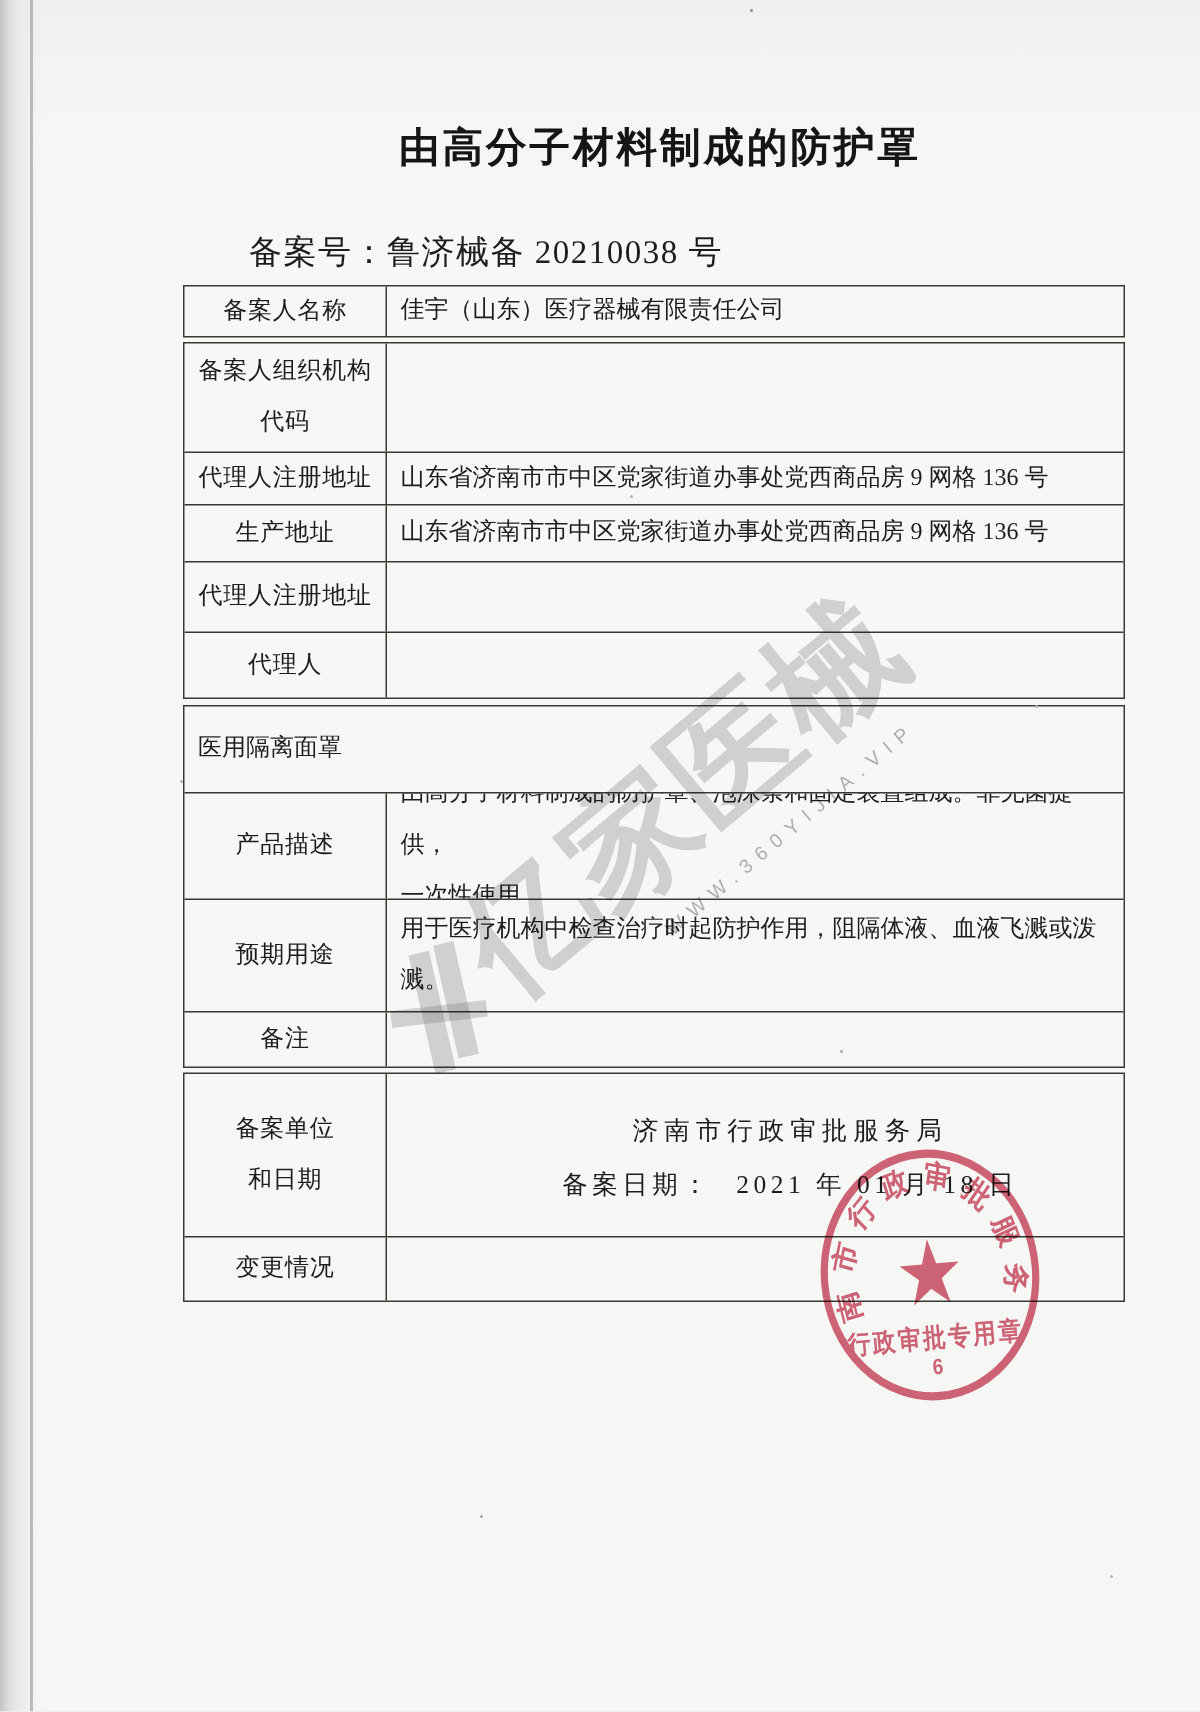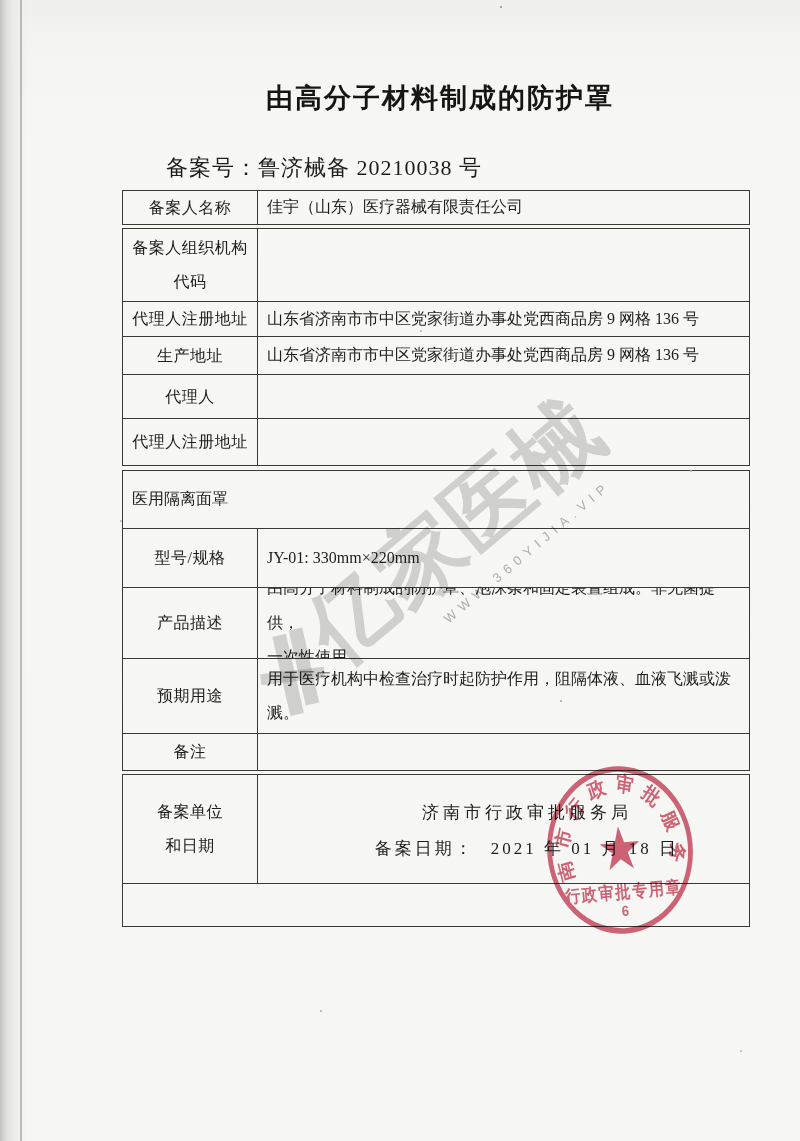--- a/index.html
+++ b/index.html
@@ -113,37 +113,33 @@
         <div class="lbl">备案人组织机构代码</div>
       </div>
       <div class="row" style="height:34px">
         <div class="lbl">代理人注册地址</div>
         <div class="val">山东省济南市市中区党家街道办事处党西商品房 9 网格 136 号</div>
       </div>
       <div class="row" style="height:37px">
         <div class="lbl">生产地址</div>
         <div class="val">山东省济南市市中区党家街道办事处党西商品房 9 网格 136 号</div>
       </div>
+      <div class="row" style="height:46px">
+        <div class="lbl">代理人注册地址</div>
+        <div class="val"></div>
+      </div>
       <div class="row" style="height:43px">
         <div class="lbl">代理人</div>
-        <div class="val"></div>
-      </div>
-      <div class="row" style="height:46px">
-        <div class="lbl">代理人注册地址</div>
         <div class="val"></div>
       </div>
     </div>
 
     <div class="sec sec-c">
       <div class="row" style="height:57px">
         <div class="val">医用隔离面罩</div>
-      </div>
-      <div class="row" style="height:58px">
-        <div class="lbl">型号/规格</div>
-        <div class="val">JY-01: 330mm×220mm</div>
       </div>
       <div class="row" style="height:70px">
         <div class="lbl">产品描述</div>
         <div class="val">由高分子材料制成的防护罩、泡沫条和固定装置组成。非无菌提供，
 一次性使用。</div>
       </div>
       <div class="row" style="height:74px">
         <div class="lbl">预期用途</div>
         <div class="val">用于医疗机构中检查治疗时起防护作用，阻隔体液、血液飞溅或泼
 溅。</div>
@@ -163,20 +159,21 @@
           </span>
         </div>
         <div class="val filing-cell">
           <div class="filing-block">
             <div class="filing-authority">济南市行政审批服务局</div>
             <div class="filing-date-line"><span>备案日期：</span><span class="filing-date-value">2021 年 01 月 18 日</span></div>
           </div>
         </div>
       </div>
       <div class="row" style="height:42px">
+        <div class="lbl">变更情况</div>
         <div class="val"></div>
       </div>
     </div>
 
   </div>
 
   <div class="stamp">
     <svg viewBox="0 0 200 200" preserveAspectRatio="none">
       <circle cx="100" cy="100" r="88" fill="none" stroke="#d0556a" stroke-width="6"></circle>
       <path id="sealArc" d="M 47.6,136.7 A 64,64 0 1 1 152.4,136.7" fill="none"></path>

